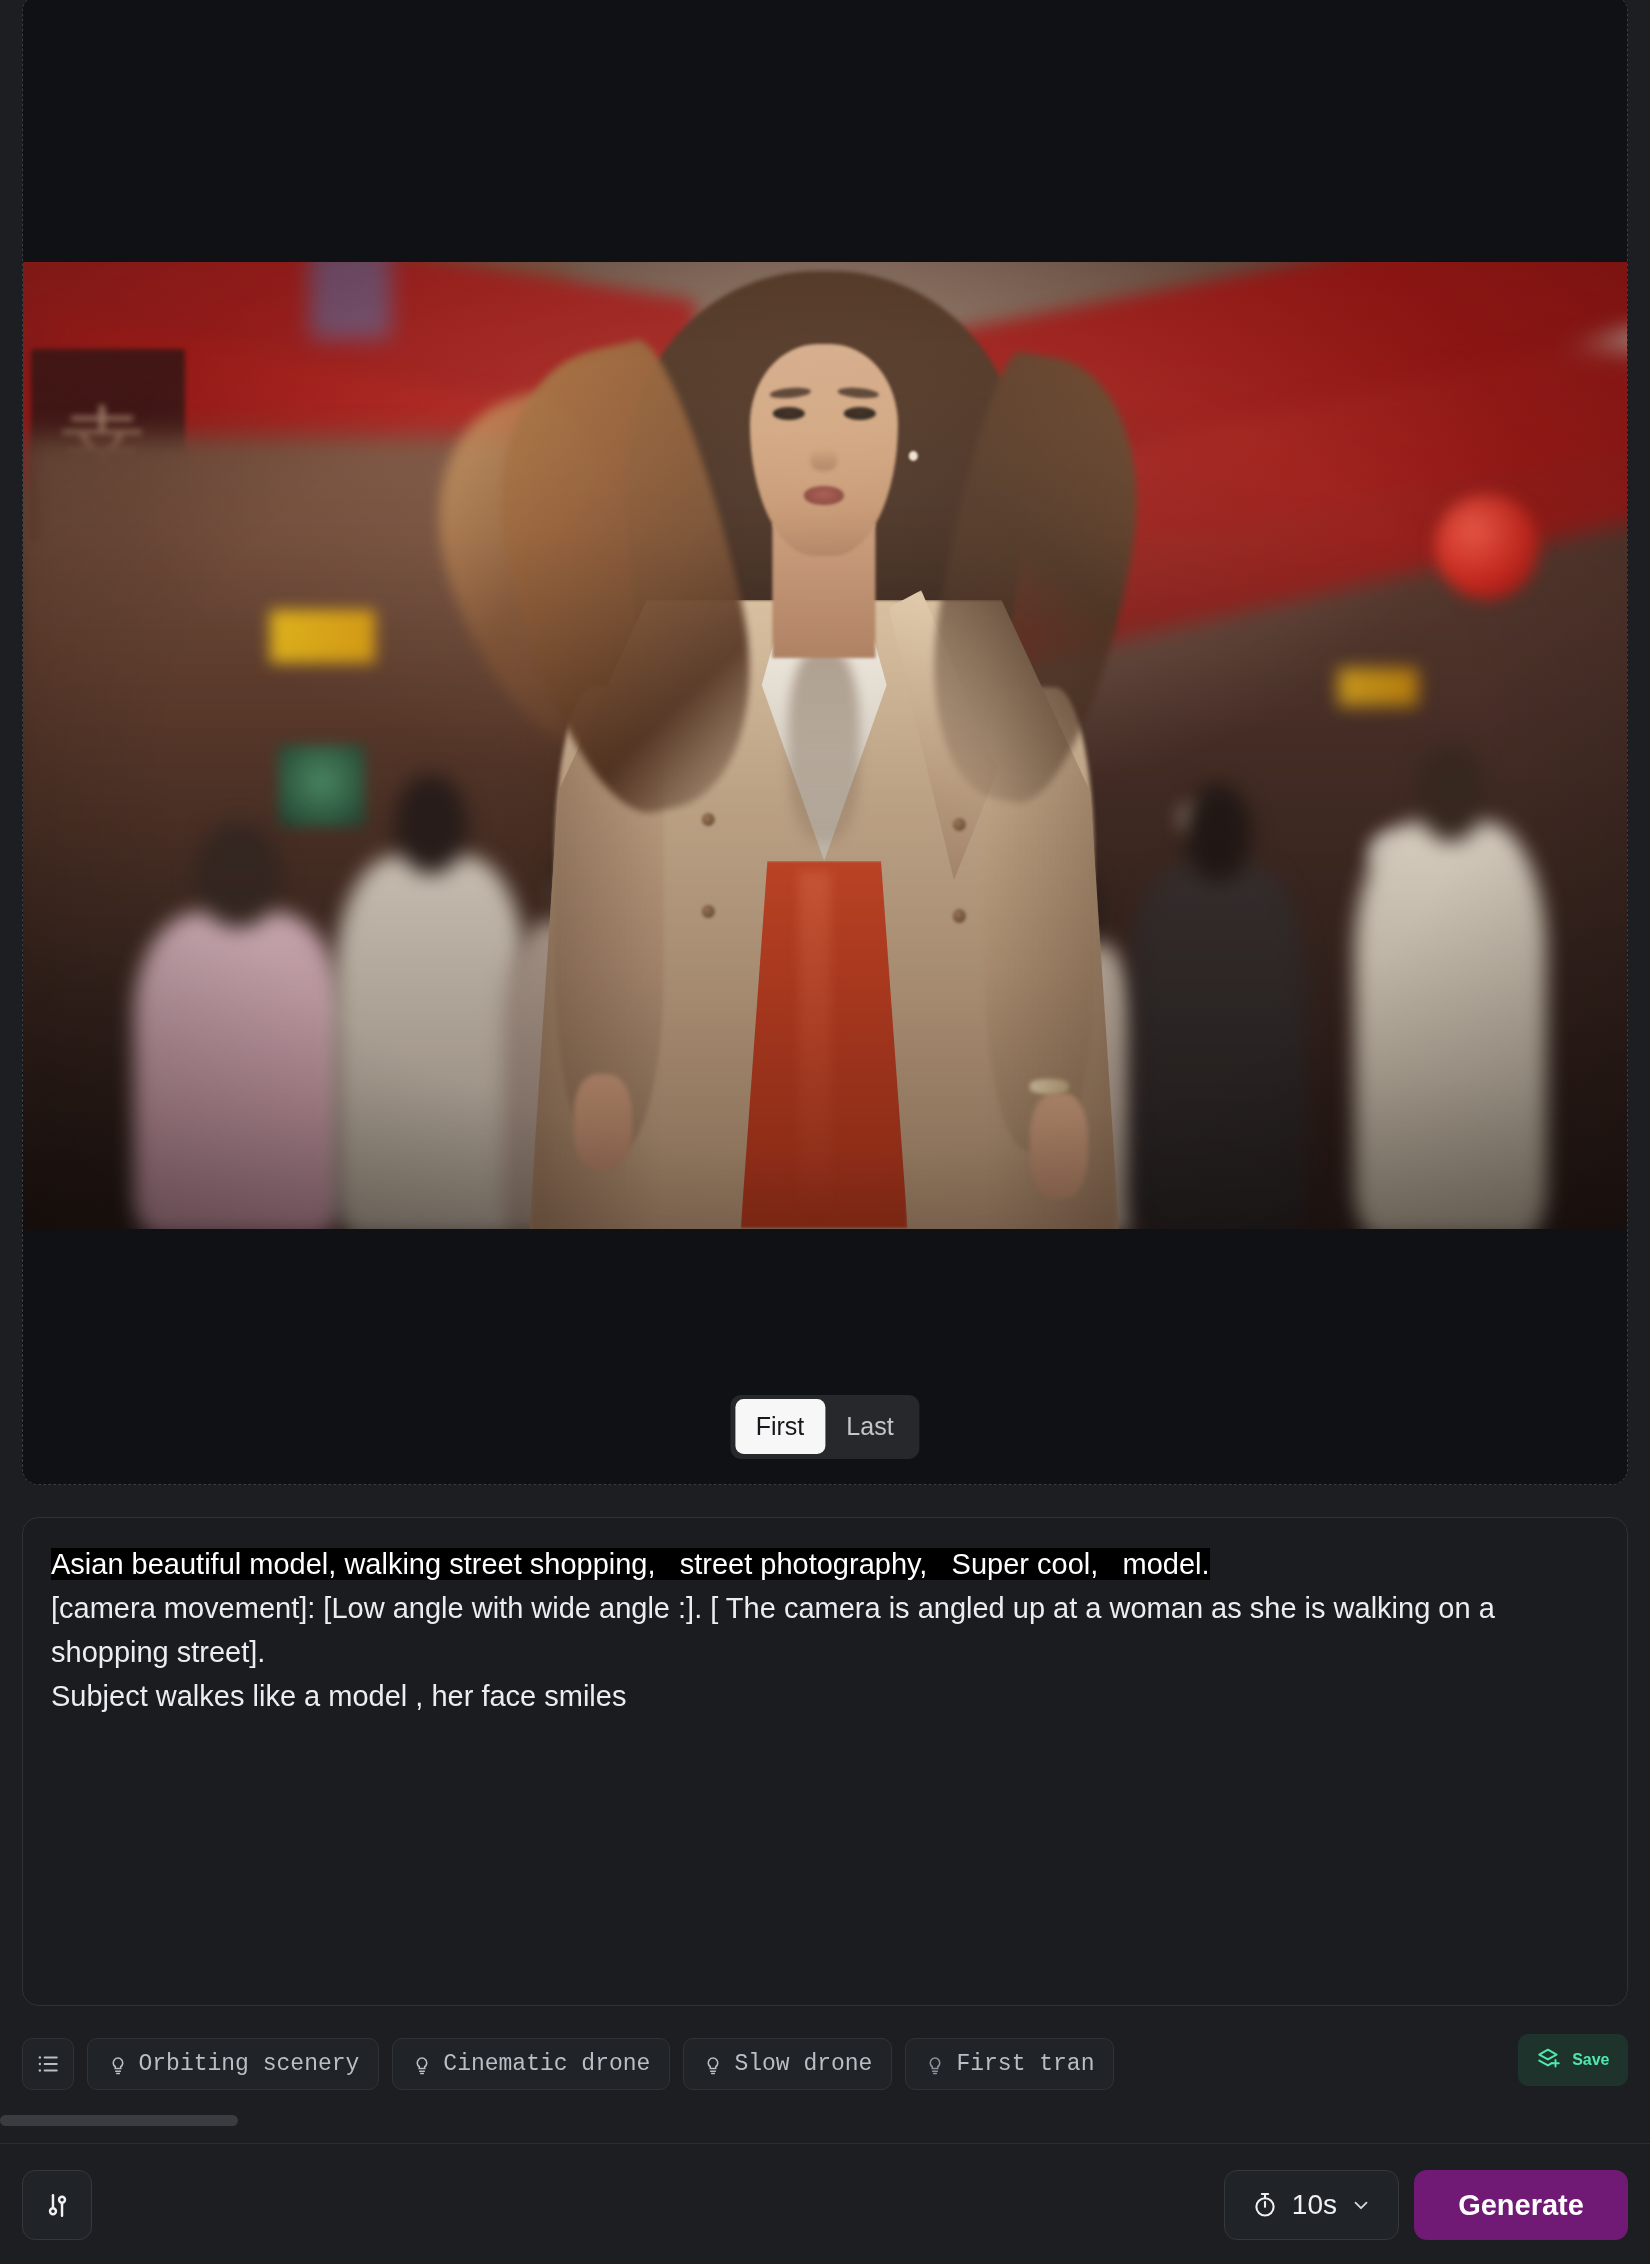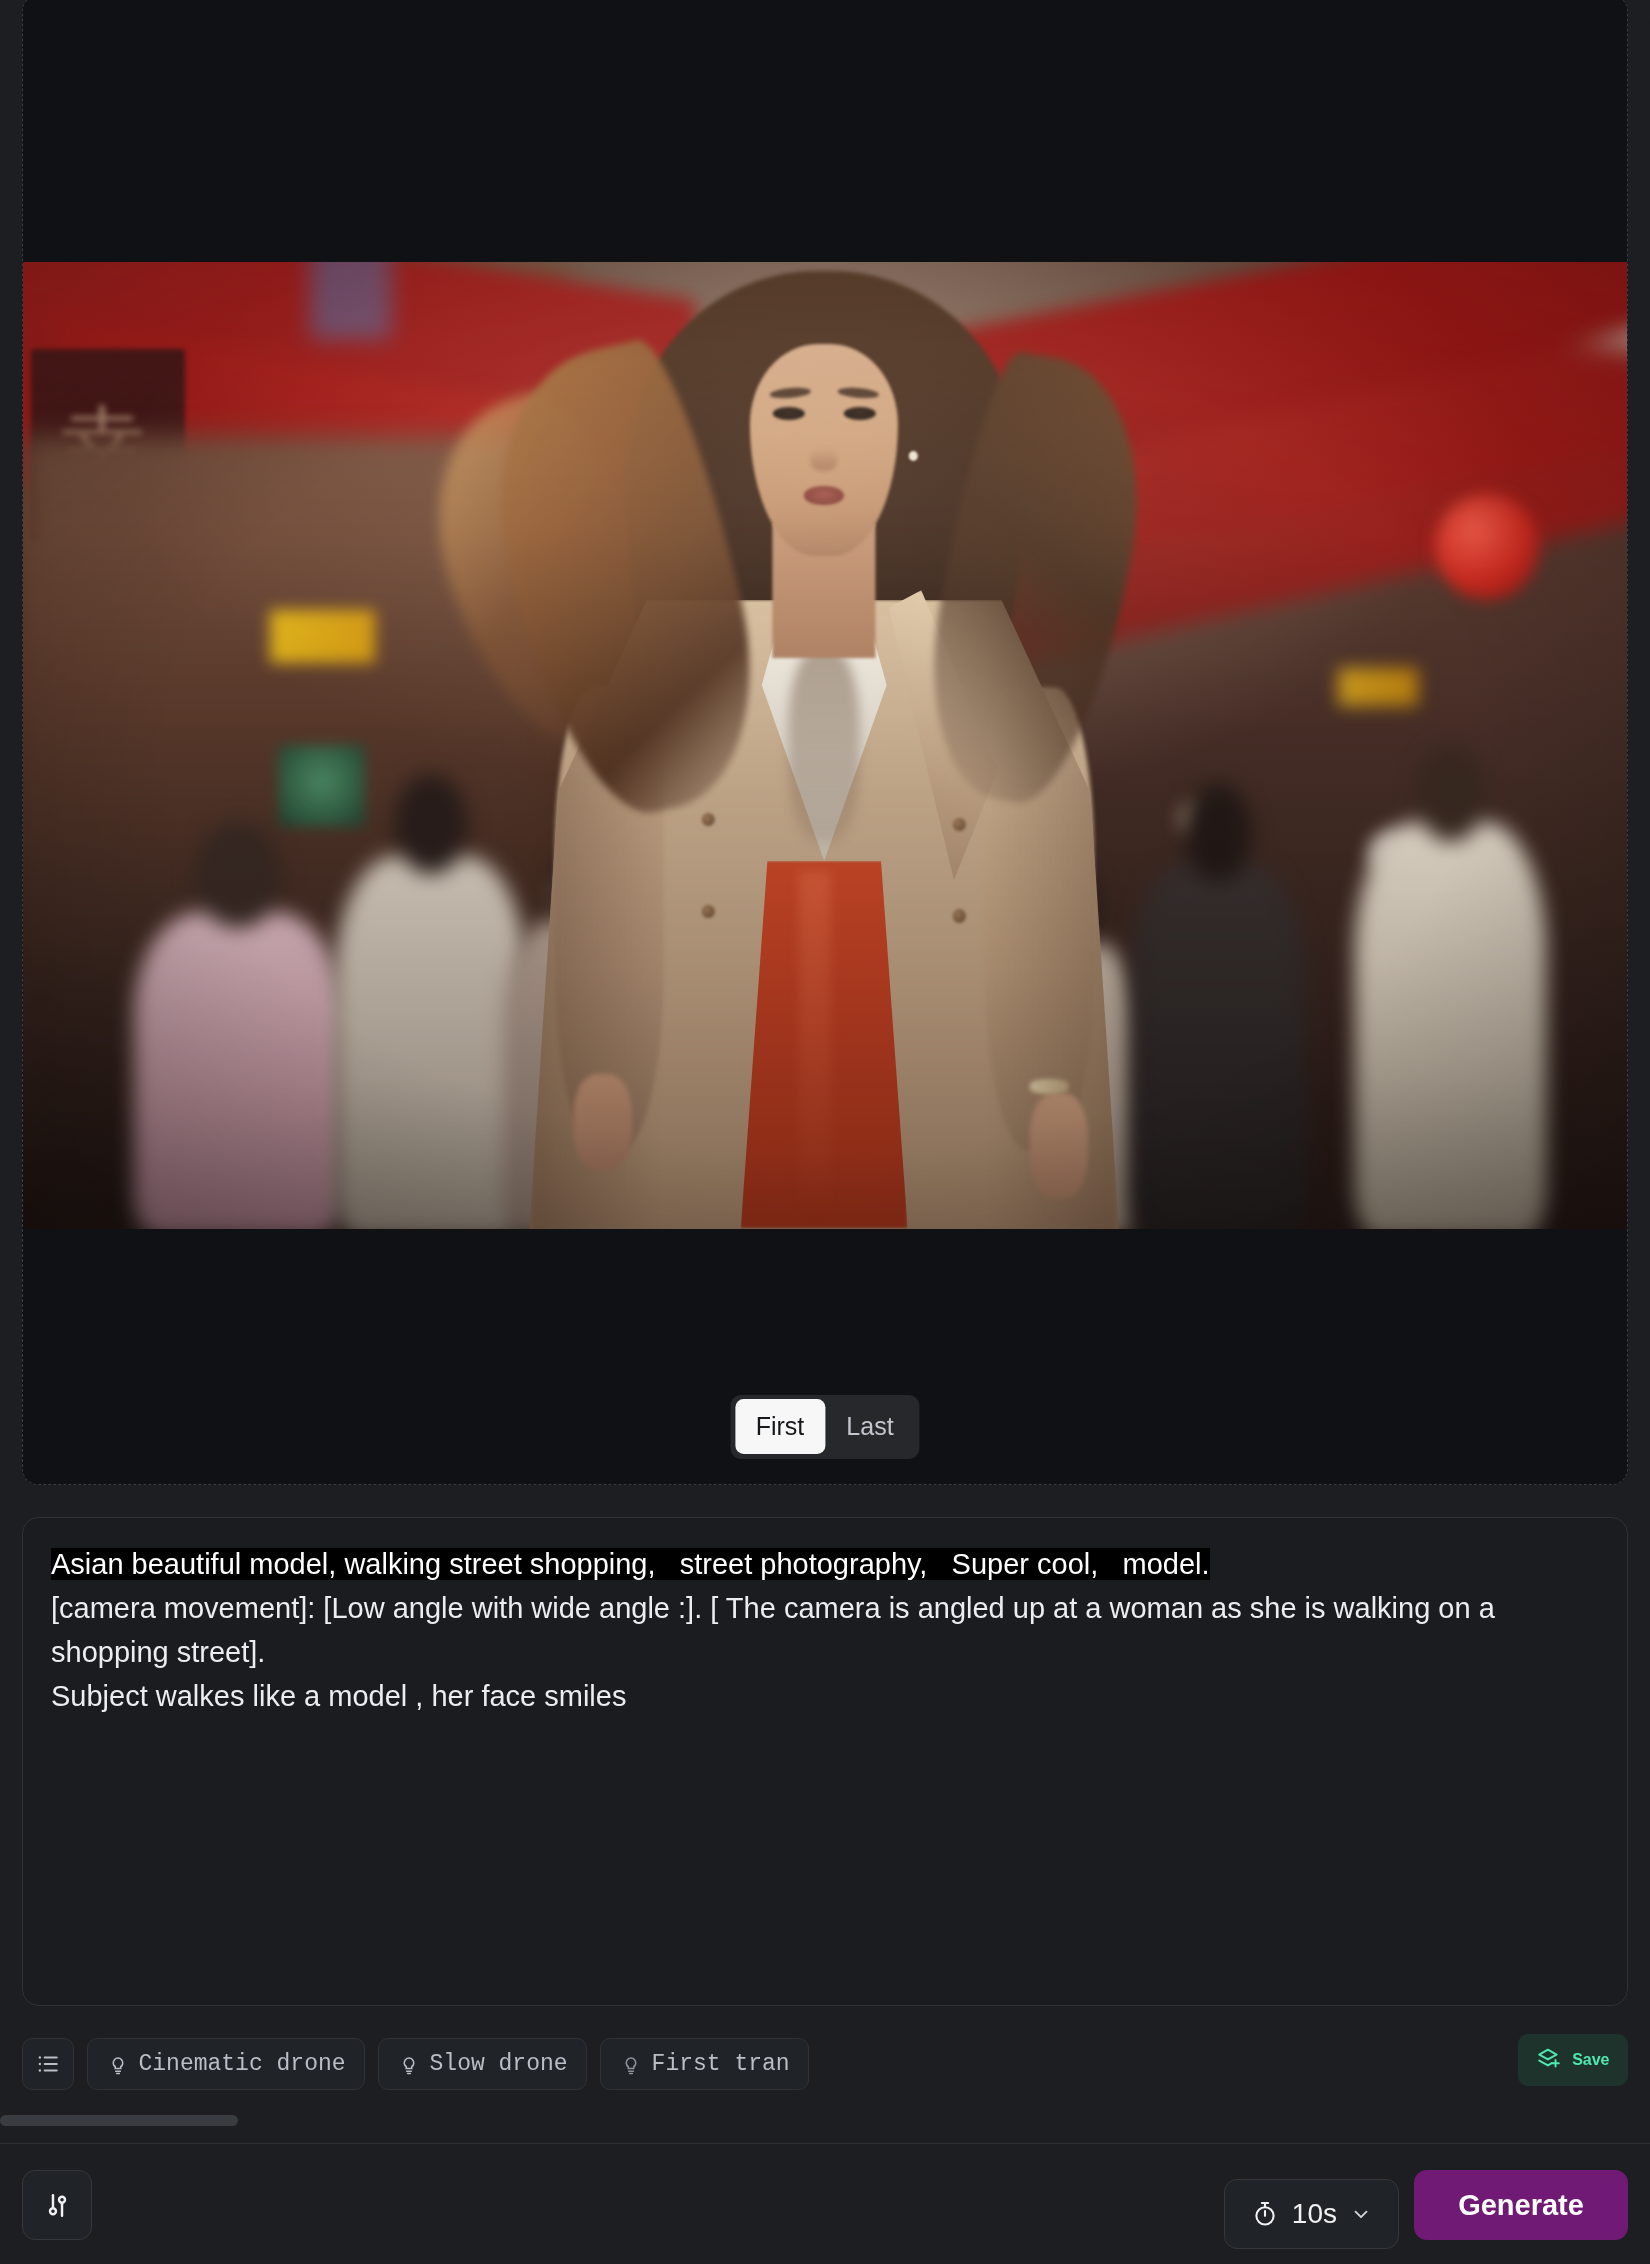--- a/index.html
+++ b/index.html
@@ -642,21 +642,20 @@
     border: 0.9px solid #34373c;
     border-radius: 13px;
     background: #202327;
     color: #f0f1f3;
     font-family: "Liberation Sans", sans-serif;
     font-size: 28px;
     display: flex;
     align-items: center;
     gap: 13px;
     cursor: pointer;
-    margin-top: 9px;
   }
   .generate-btn {
     position: absolute;
     right: 22px;
     top: 26px;
     width: 214px;
     height: 70px;
     border: none;
     border-radius: 13px;
     background: #701a75;
@@ -777,20 +776,28 @@
       <svg width="26" height="26" viewBox="0 0 24 24" fill="none" stroke="#b9bec7" stroke-width="2" stroke-linecap="round">
         <line x1="9" y1="6" x2="20" y2="6"></line>
           <line x1="9" y1="12" x2="20" y2="12"></line>
           <line x1="9" y1="18" x2="20" y2="18"></line>
         <circle cx="4.5" cy="6" r="1.1" fill="#b9bec7" stroke="none"></circle>
         <circle cx="4.5" cy="12" r="1.1" fill="#b9bec7" stroke="none"></circle>
         <circle cx="4.5" cy="18" r="1.1" fill="#b9bec7" stroke="none"></circle>
       </svg>
     </div>
 
+    <div class="chip">
+      <svg class="bulb" width="22" height="22" viewBox="0 0 24 24" fill="none" stroke="#b9bec7" stroke-width="1.7" stroke-linecap="round">
+        <path d="M9 15a5.2 5.2 0 1 1 6 0v2H9z"></path>
+          <line x1="9.5" y1="20" x2="14.5" y2="20"></line>
+          <line x1="10.5" y1="22.4" x2="13.5" y2="22.4"></line>
+      </svg>
+      <span>Orbiting scenery</span>
+    </div>
 
 
     <div class="chip">
       <svg class="bulb" width="22" height="22" viewBox="0 0 24 24" fill="none" stroke="#b9bec7" stroke-width="1.7" stroke-linecap="round">
         <path d="M9 15a5.2 5.2 0 1 1 6 0v2H9z"></path>
           <line x1="9.5" y1="20" x2="14.5" y2="20"></line>
           <line x1="10.5" y1="22.4" x2="13.5" y2="22.4"></line>
       </svg>
       <span>Cinematic drone</span>
     </div>

